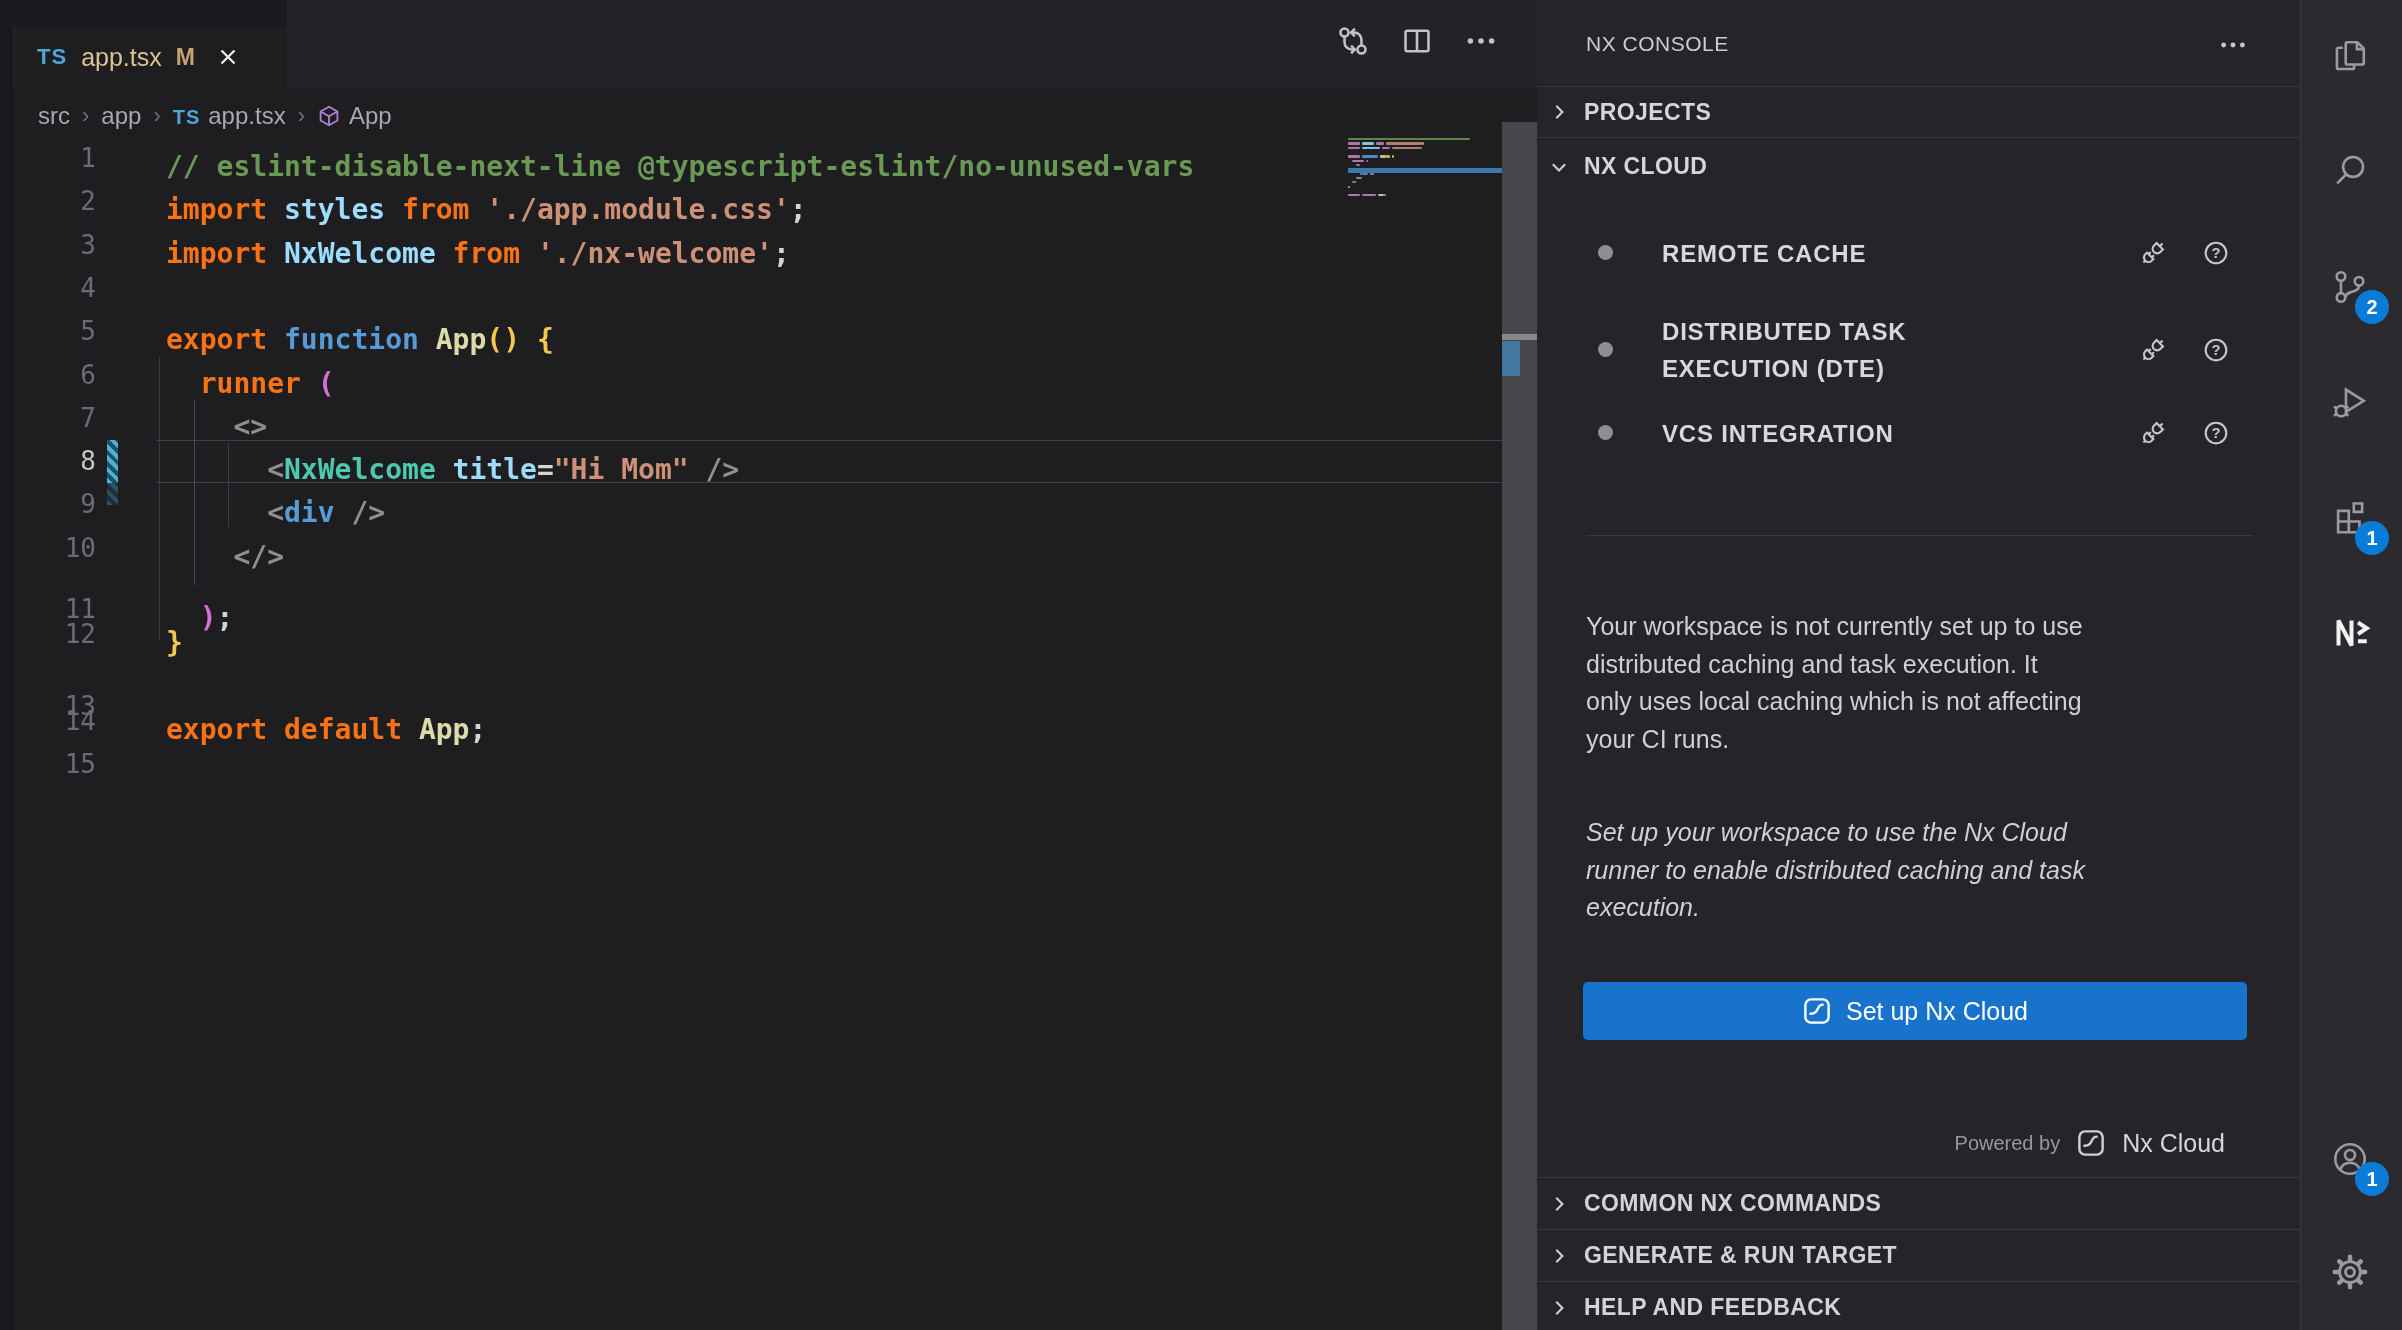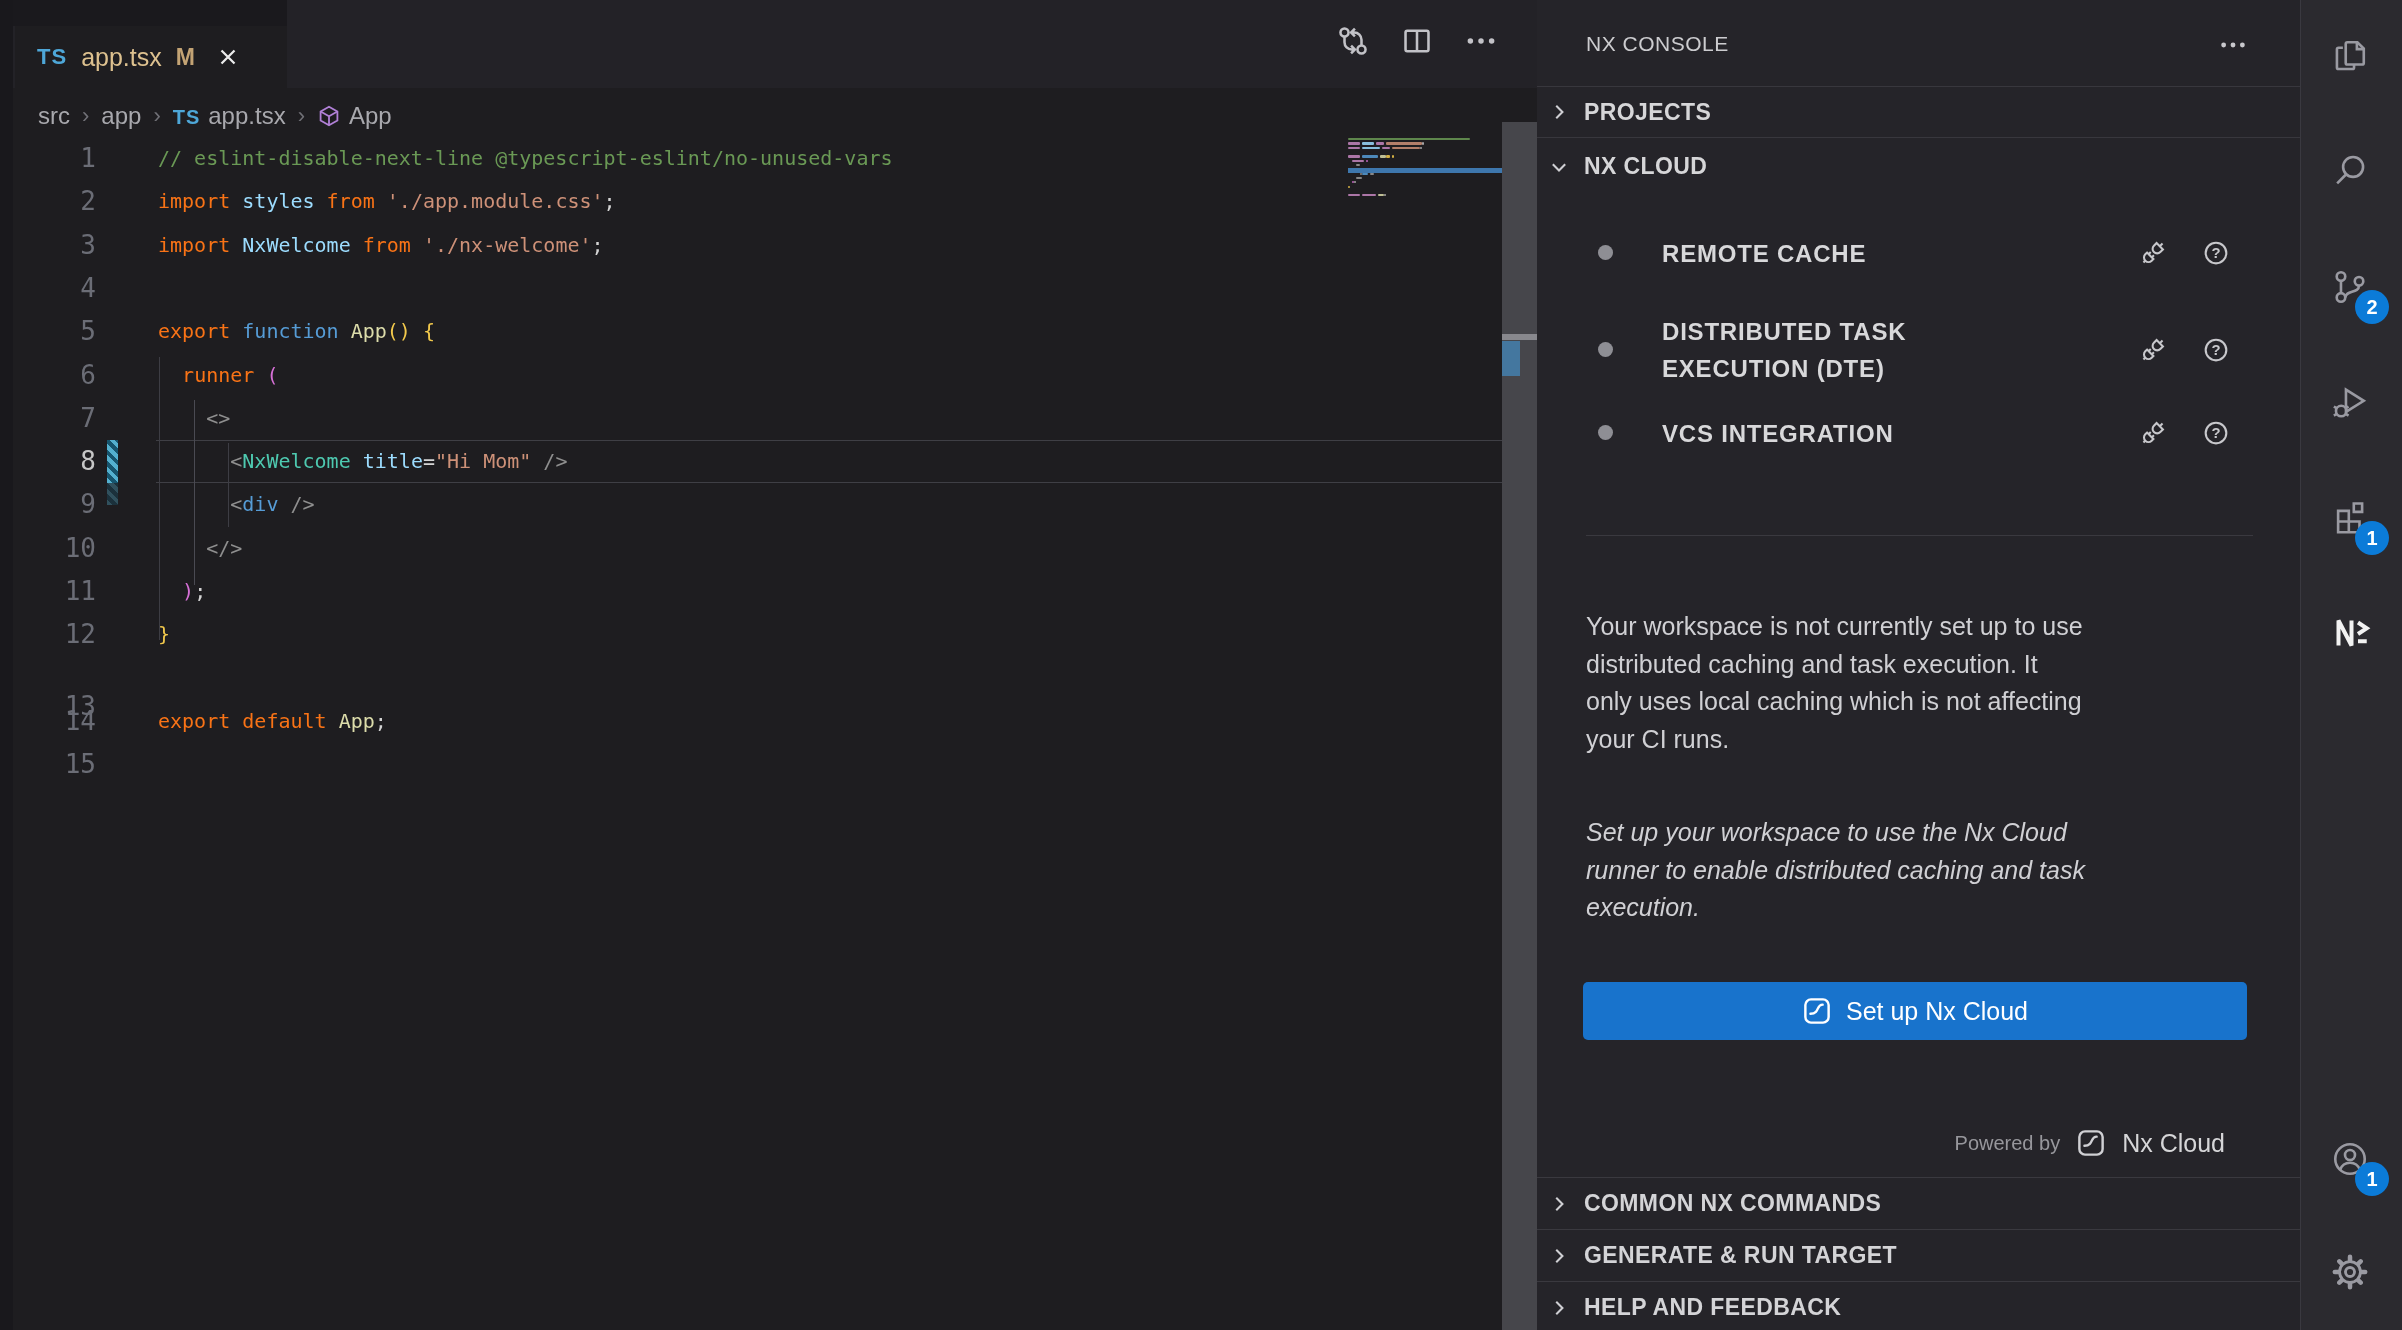--- a/index.html
+++ b/index.html
@@ -26,22 +26,22 @@
   #breadcrumb{left:38px;top:96px;height:40px;display:flex;align-items:center;
     gap:12px;color:#a8a8ad;font-size:24px;}
   .bc-sep{color:#707076;font-size:22px;}
   .bc-item{display:flex;align-items:center;gap:8px;}
 
   
   .cl{position:absolute;left:0;width:1500px;height:43px;}
   .ln{position:absolute;left:0;top:0;width:96px;text-align:right;
     color:#6b6d76;font-family:"DejaVu Sans Mono",monospace;font-size:26px;line-height:43px;}
   .ln.cur{color:#c6c6c6;}
-  .lt{position:absolute;left:158px;top:0;margin:0;
-    font-family:"DejaVu Sans Mono",monospace;font-size:20px;line-height:43px;white-space:pre;}
+  .lt{position:absolute;left:158px;top:0;margin:8px;
+    font-family:"DejaVu Sans Mono",monospace;font-size:28px;line-height:43px;white-space:pre;font-weight:bold;}
   .tok-c{color:#6a9955;} .tok-k{color:#f97316;} .tok-b{color:#569cd6;}
   .tok-f{color:#dcdcaa;} .tok-v{color:#9cdcfe;} .tok-s{color:#ce9178;}
   .tok-p{color:#d4d4d4;} .tok-t{color:#4ec9b0;} .tok-g1{color:#f2c94c;}
   .tok-g2{color:#d670d6;} .tok-x{color:#8f8f8f;}
   .ig{position:absolute;width:1px;background:#3d3d44;}
   #cur-line{left:156px;top:440px;width:1346px;height:43px;
     border-top:1px solid #3f3f45;border-bottom:1px solid #3f3f45;box-sizing:border-box;}
   .gut-mod{position:absolute;left:107px;width:11px;
     background:repeating-linear-gradient(45deg,#53b0cf 0 4px,#16556e 4px 8px);}
 
@@ -209,21 +209,21 @@
         <pre class="lt"><span class="tok-p">      </span><span class="tok-x">&lt;</span><span class="tok-t">NxWelcome</span><span class="tok-p"> </span><span class="tok-v">title</span><span class="tok-p">=</span><span class="tok-s">"Hi Mom"</span><span class="tok-p"> </span><span class="tok-x">/&gt;</span></pre>
       </div>
       <div class="cl" style="top: 346.4px;">
         <span class="ln">9</span>
         <pre class="lt"><span class="tok-p">      </span><span class="tok-x">&lt;</span><span class="tok-b">div</span><span class="tok-p"> </span><span class="tok-x">/&gt;</span></pre>
       </div>
       <div class="cl" style="top: 389.7px;">
         <span class="ln">10</span>
         <pre class="lt"><span class="tok-p">    </span><span class="tok-x">&lt;/&gt;</span></pre>
       </div>
-      <div class="cl" style="top: 433px;">
+      <div class="cl" style="top: 451px;">
         <span class="ln">11</span>
         <pre class="lt"><span class="tok-p">  </span><span class="tok-g2">)</span><span class="tok-p">;</span></pre>
       </div>
       <div class="cl" style="top: 476.3px;">
         <span class="ln">12</span>
         <pre class="lt"><span class="tok-g1">}</span></pre>
       </div>
       <div class="cl" style="top: 548px;">
         <span class="ln">13</span>
         <pre class="lt"></pre>

